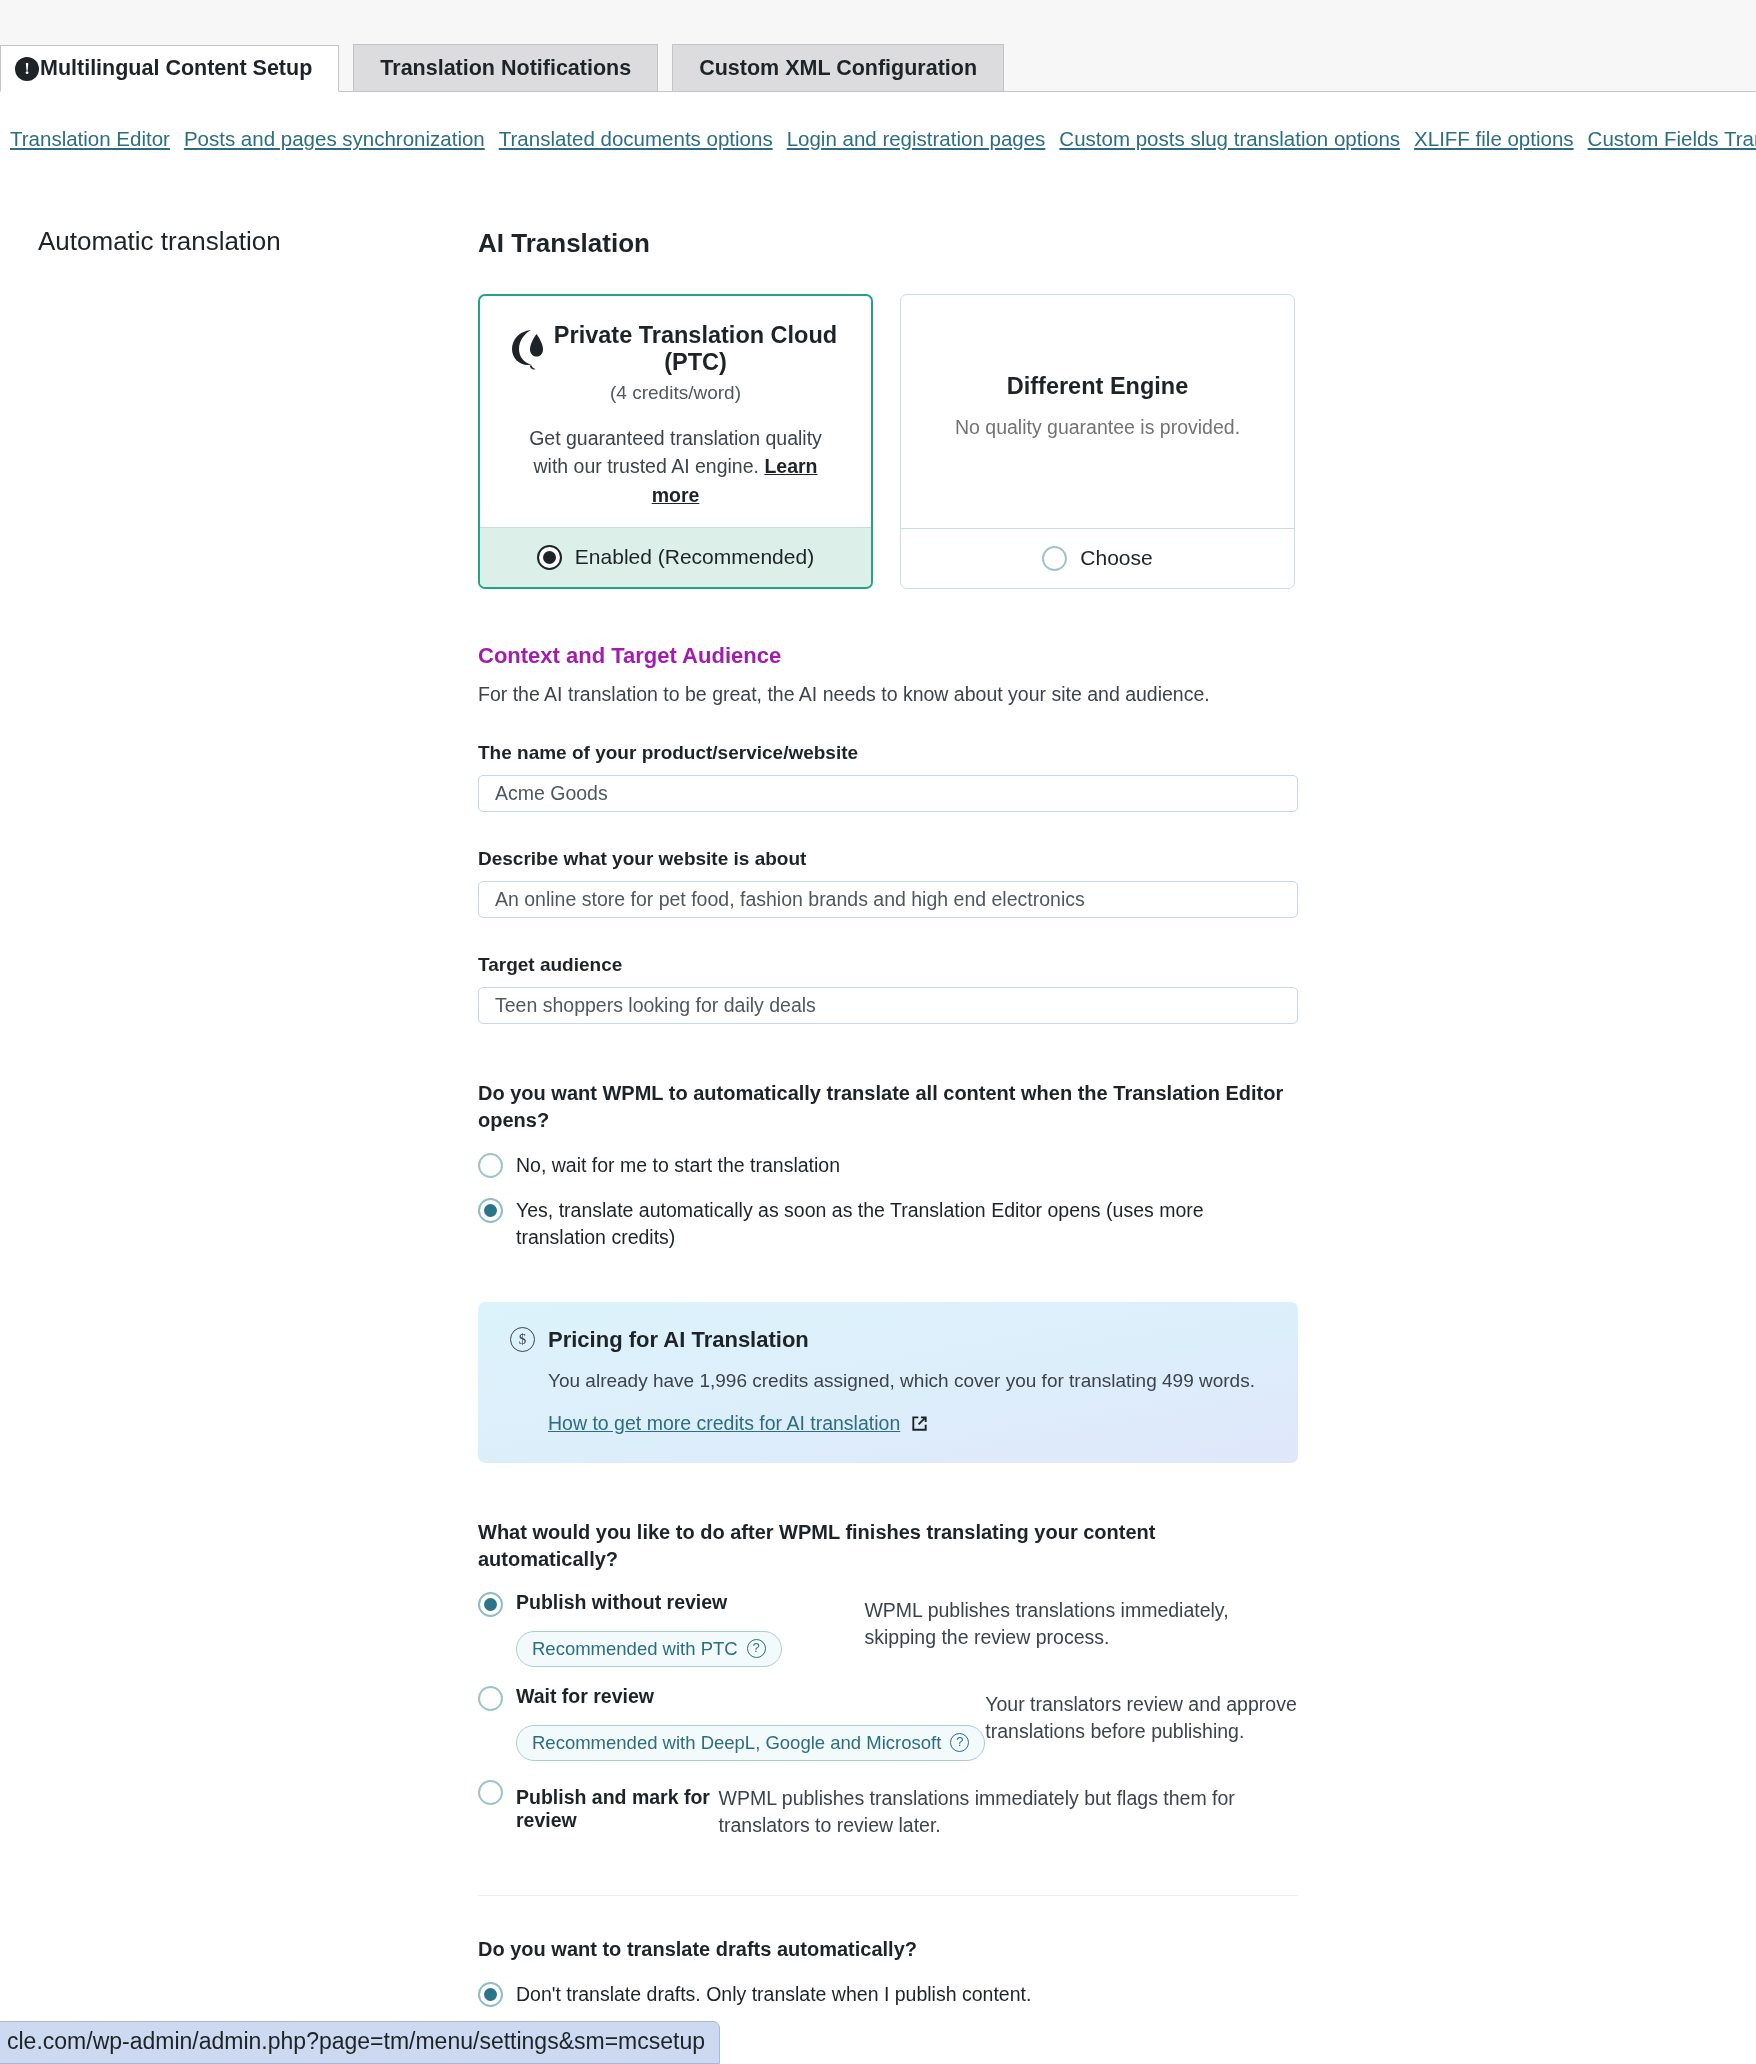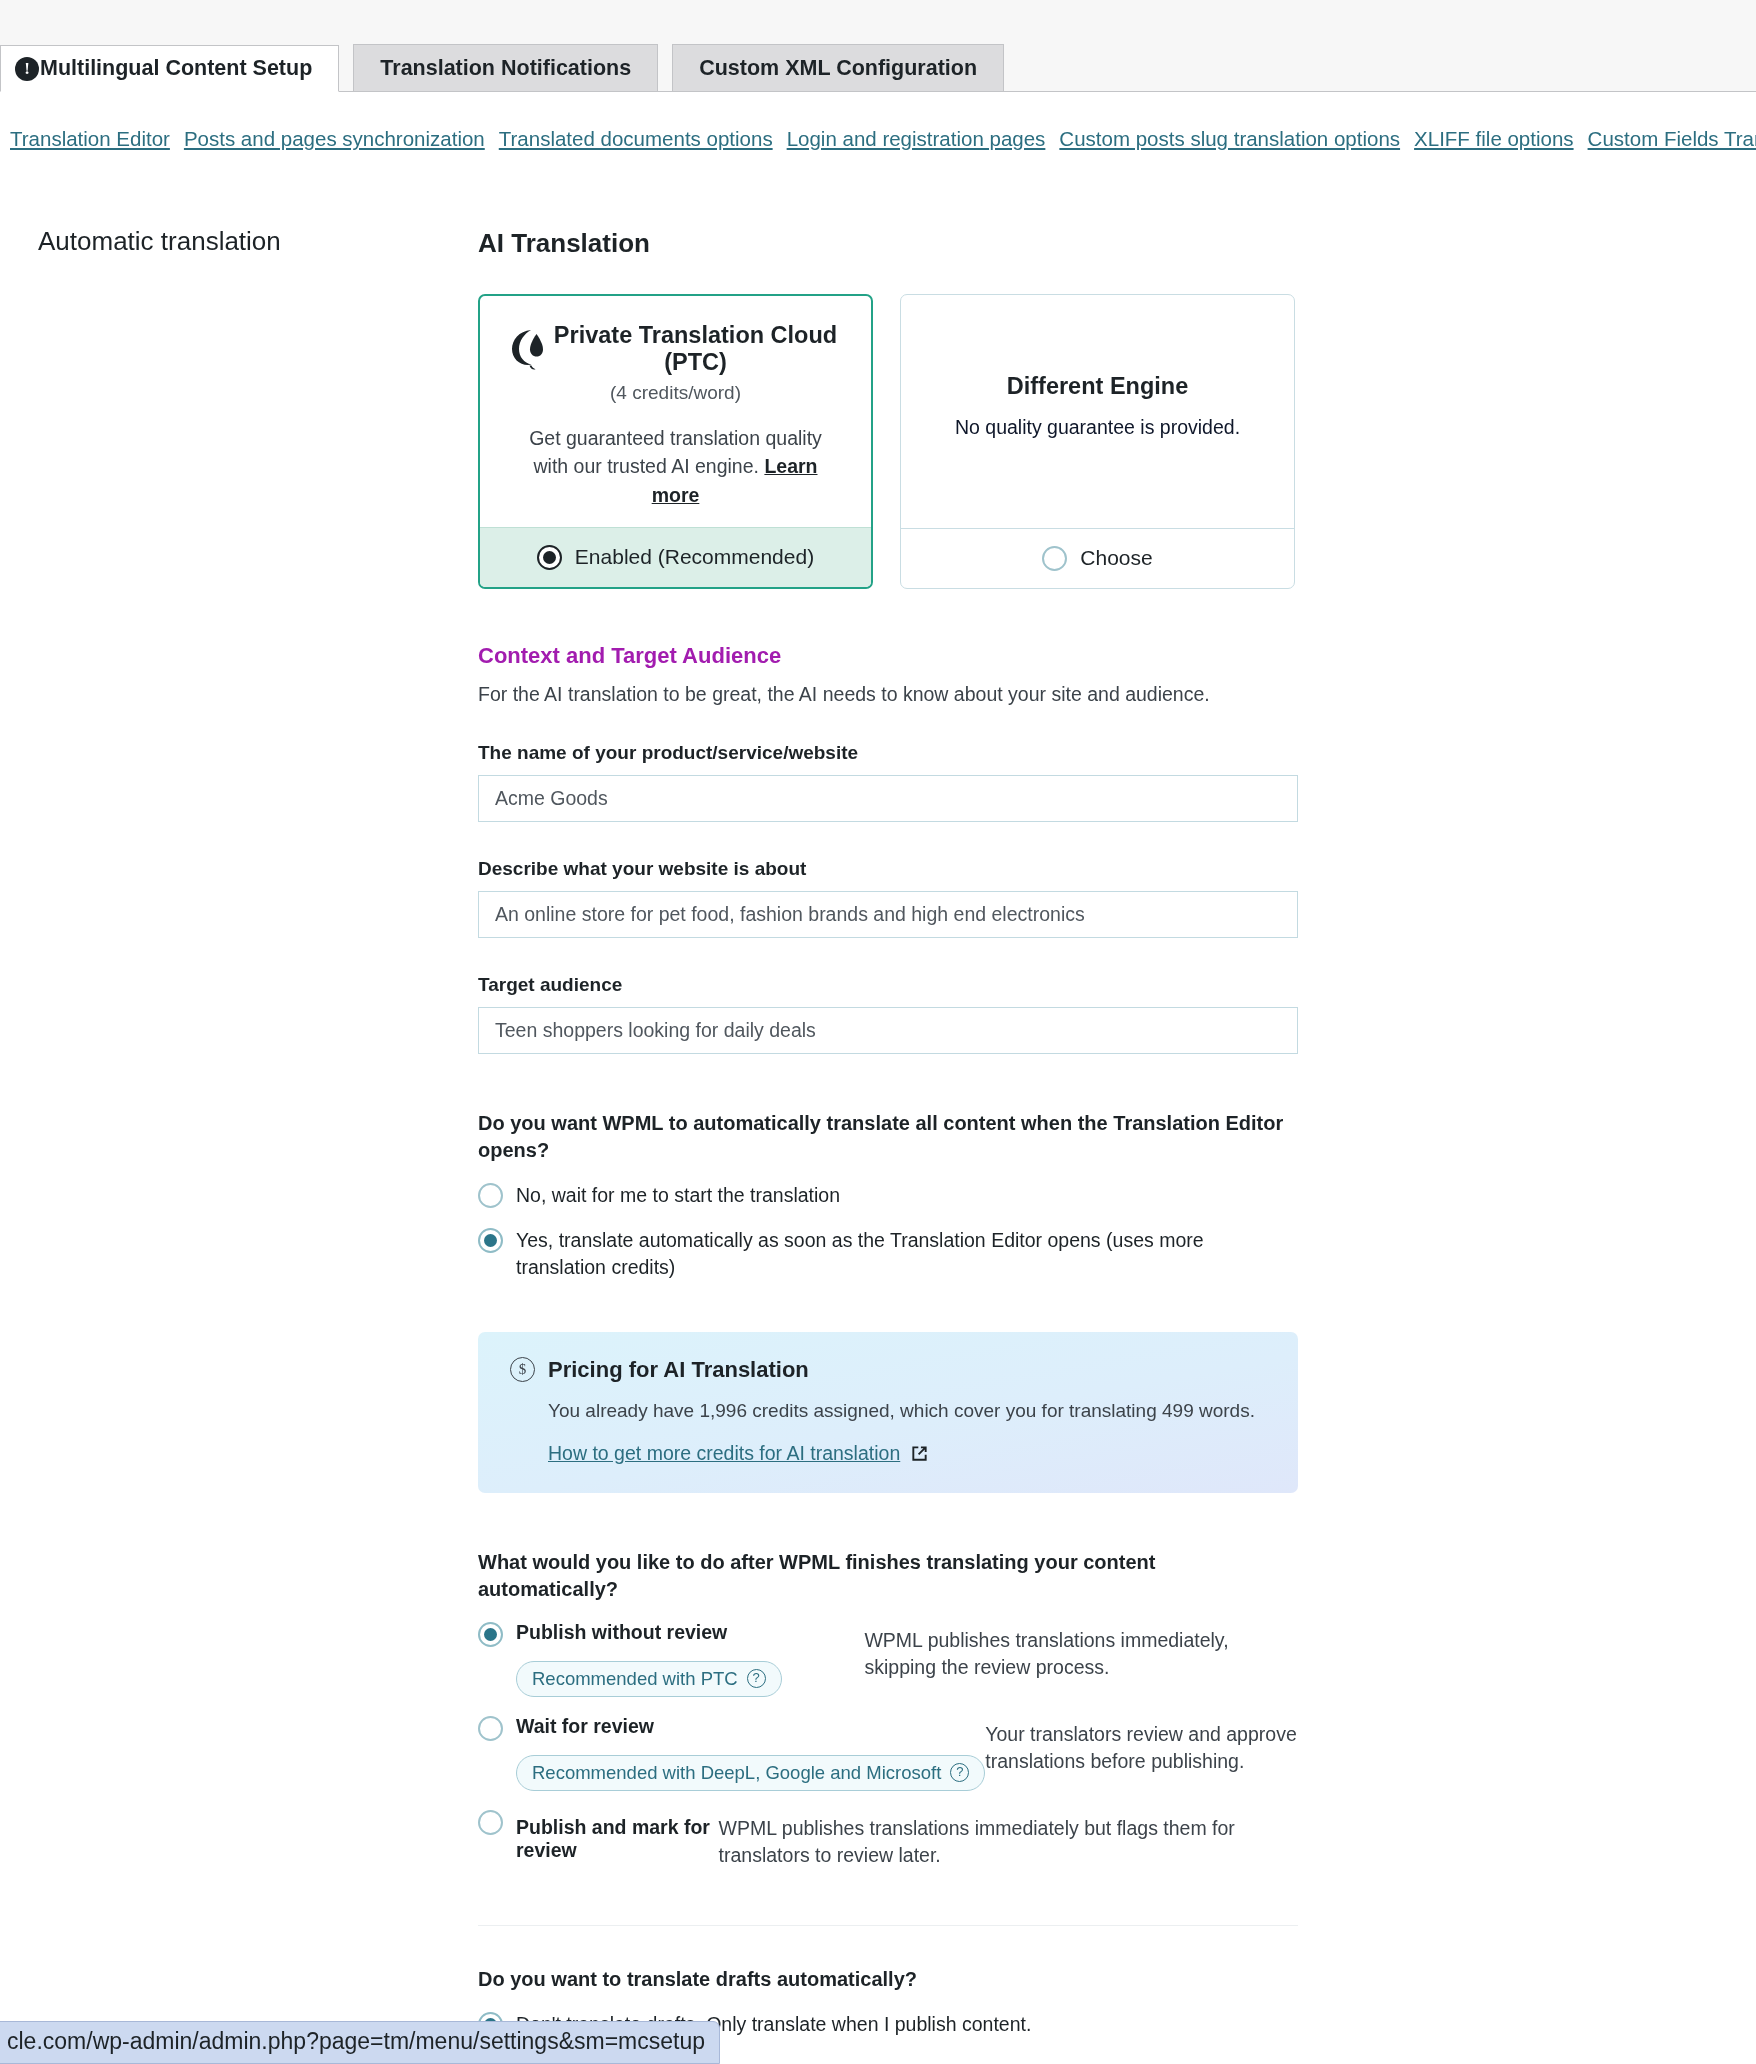--- a/index.html
+++ b/index.html
@@ -111,42 +111,42 @@
   .card-desc { font-size: 19.5px; color: #3c434a; line-height: 1.45; }
   .card-desc a { color: #1d2327; font-weight: bold; text-decoration: underline; }
   .card-foot {
     display: flex; align-items: center; justify-content: center;
     gap: 13px; height: 60px;
     font-size: 21px; color: #1d2327;
   }
   .card.ptc .card-foot { background: #dcefe8; border-top: 1px solid #bfe0d5; }
   .card.other .card-foot { border-top: 1px solid #c9dde3; }
   .other-title { font-size: 23.5px; font-weight: bold; color: #1d2327; margin: 52px 0 16px; }
-  .other-sub { font-size: 19.5px; color: #0f172a; }
+  .other-sub { font-size: 19.5px; color: #737373; }
 
   
   .radio {
     width: 25px; height: 25px; border-radius: 50%;
     border: 2px solid #7b8794; background: #fff;
     display: inline-flex; align-items: center; justify-content: center;
     flex: 0 0 auto;
   }
   .radio.dark { border-color: #1d2327; }
   .radio.dark.on::after { content: ""; width: 13px; height: 13px; border-radius: 50%; background: #1d2327; }
   .radio.teal { border: 2px solid #9fc3cc; }
   .radio.teal.on { border-color: #8fbcc6; }
   .radio.teal.on::after { content: ""; width: 13px; height: 13px; border-radius: 50%; background: #2b7589; }
 
   
   .ctx-head { font-size: 22px; font-weight: bold; color: #a21caf; margin-top: 54px; }
   .ctx-sub { font-size: 19.5px; color: #3c434a; margin-top: 14px; }
   .field-label { font-size: 19px; font-weight: bold; color: #1d2327; margin-top: 36px; margin-bottom: 11px; }
   .field {
-    width: 820px; height: 47px;
-    border: 1px solid #c3dae1; border-radius: 0;
+    width: 820px; height: 37px;
+    border: 1px solid #c3dae1; border-radius: 5px;
     background: #fff;
     padding: 0 16px;
     font-size: 19.5px; color: #50575e;
     font-family: "Liberation Sans", sans-serif;
     display: flex; align-items: center;
   }
 
   
   .q-title {
     font-size: 20px; font-weight: bold; color: #1d2327;

